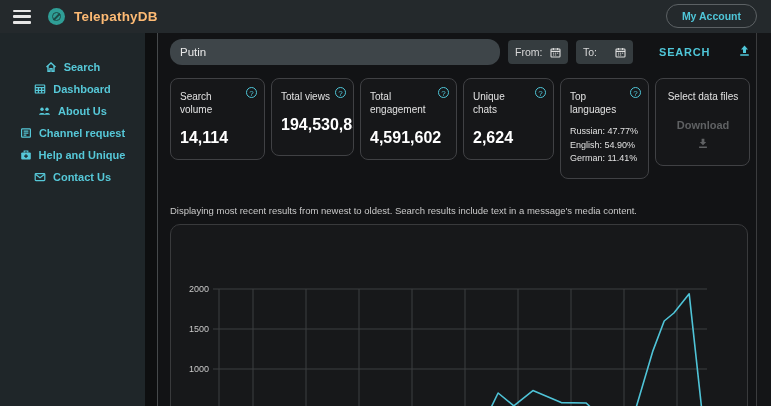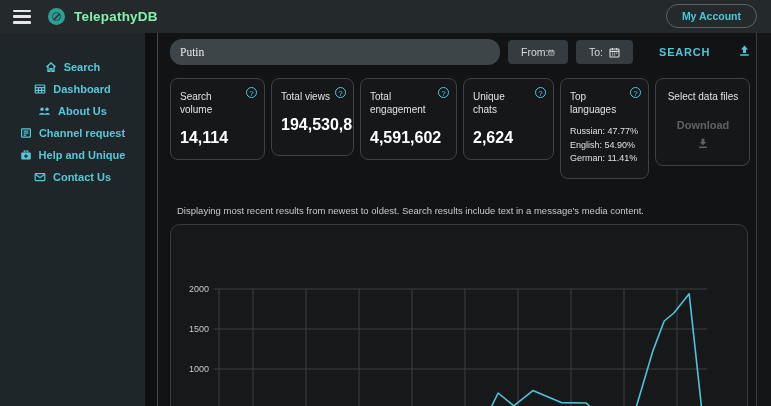--- a/index.html
+++ b/index.html
@@ -9,63 +9,63 @@
   .topbar { position:absolute; left:0; top:0; width:771px; height:33px;
     background:#24292c; display:flex; align-items:center; z-index:30; }
   .hamburger { width:18px; height:14px; margin-left:13px; display:flex; flex-direction:column;
     justify-content:space-between; cursor:pointer; }
   .hamburger span { display:block; height:2.5px; background:#e6e6e6; border-radius:1px; }
   .logo { width:17px; height:17px; border-radius:50%; background:#2f9e96; margin-left:17px;
     display:flex; align-items:center; justify-content:center; }
   .logo-glyph { width:9px; height:9px; border:1.5px solid #1d4a46; border-radius:50%; position:relative; }
   .logo-glyph:after { content:""; position:absolute; left:-1px; top:3px; width:9px; height:1.5px;
     background:#1d4a46; transform:rotate(-45deg); }
-  .app-title { color:#86efac; font-size:13.5px; font-weight:bold; margin-left:9px; letter-spacing:.2px; }
+  .app-title { color:#fdba74; font-size:13.5px; font-weight:bold; margin-left:9px; letter-spacing:.2px; }
   .account-btn { position:absolute; right:14px; top:4px; height:24px; padding:8px 15px;
     border:1px solid #5c6164; border-radius:12px; background:transparent; color:#4fc6d8;
     font-size:10.5px; font-weight:bold; display:flex; align-items:center; cursor:pointer;
     font-family:"Liberation Sans", sans-serif; }
   
   .sidebar { position:absolute; left:0; top:33px; width:145px; height:373px; background:#1f2629; }
   .nav-item { display:flex; align-items:center; justify-content:center; gap:7px;
     margin-top:6px; cursor:pointer; height:16px; }
   .nav-item:first-child { margin-top:26px; }
   .nav-item svg { flex:0 0 auto; }
   .nav-label { color:#56c8d8; font-size:11px; font-weight:bold; }
   .v-divider { position:absolute; left:157px; top:33px; width:1px; height:373px; background:#46494b; }
   .right-strip { position:absolute; left:756px; top:33px; width:15px; height:373px; background:#141517;
     border-left:1px solid #3b3c3e; }
   
   .main { position:absolute; left:158px; top:33px; width:598px; height:373px; background:#121315; }
   .search-row { display:flex; align-items:center; margin:6px 0 0 12px; height:26px; }
   .search-input { width:330px; height:26px; background:#3e4549; border:none; border-radius:12px;
     color:#e8e8e8; font-size:11.5px; padding:0 10px; outline:none;
-    font-family:Liberation Serif, serif; }
+    font-family:Liberation Sans, sans-serif; }
   .date-box { height:24px; background:#353c3f; border-radius:4px; display:flex; align-items:center;
-    justify-content:space-between; padding:0 13px; margin-left:8px; cursor:pointer; }
+    justify-content:space-between; padding:0 7px; margin-left:8px; cursor:pointer; }
   .date-box.from { width:60px; } .date-box.to { width:57px;text-align:right; }
   .date-label { color:#d8d8d8; font-size:10.5px; }
   .search-btn { margin-left:26px; background:none; border:none; color:#4fc6d8; font-size:11px;
     font-weight:bold; letter-spacing:.8px; cursor:pointer; font-family:"Liberation Sans", sans-serif; }
   .upload-btn { margin-left:26px; background:none; border:none; cursor:pointer; padding:2px; }
   
   .stats-row { display:flex; align-items:flex-start; gap:6px; margin:13px 0 0 12px; }
   .card { background:#161719; border:1px solid #404144; border-radius:8px; padding:11px 8px 12px 9px;
     position:relative; min-height:78px; overflow:hidden; flex:0 0 auto; }
   .card-title { color:#e2e2e2; font-size:10px; line-height:1.3; padding-right:14px; }
   .card-value { color:#ffffff; font-size:16px; font-weight:bold; margin-top:13px; white-space:nowrap; }
   .help-badge { position:absolute; top:8px; right:7px; width:11px; height:11px; border:1px solid #4fc6d8;
     border-radius:50%; color:#4fc6d8; font-size:8px; line-height:11px; text-align:center; cursor:pointer; }
   .lang-lines { margin-top:9px; color:#e0e0e0; font-size:9px; line-height:1.5; }
   .files-card { text-align:center; }
   .files-card .card-title { padding-right:0; white-space:nowrap; }
   .download-label { color:#5f6163; font-size:11px; font-weight:bold; margin-top:16px; cursor:pointer; }
   .download-icon { margin-top:4px; cursor:pointer; }
   
-  .info-text { color:#c9c9c9; font-size:9.5px; margin:26px 0 0 19px; }
+  .info-text { color:#c9c9c9; font-size:9.5px; margin:26px 0 0 12px; }
   .chart-card { margin:8px 0 0 12px; width:578px; height:246px; background:#17181a;
     border:1px solid #393a3c; border-radius:10px; overflow:hidden; }
 </style>
 </head>
 <body>
 
 <div class="topbar">
   <div class="hamburger">
     <span></span>
       <span></span>

